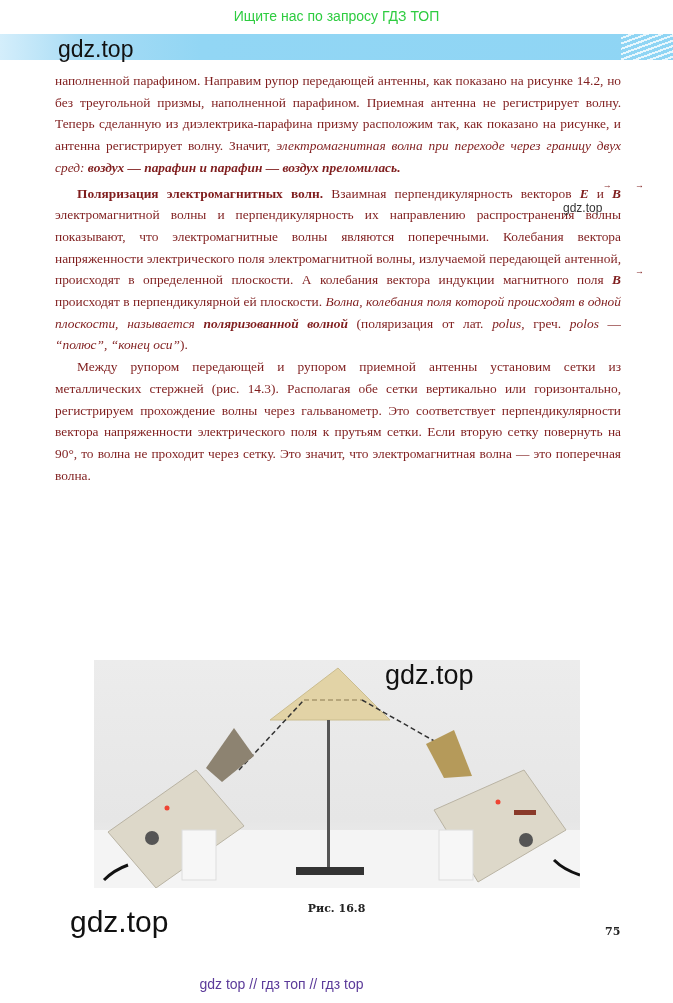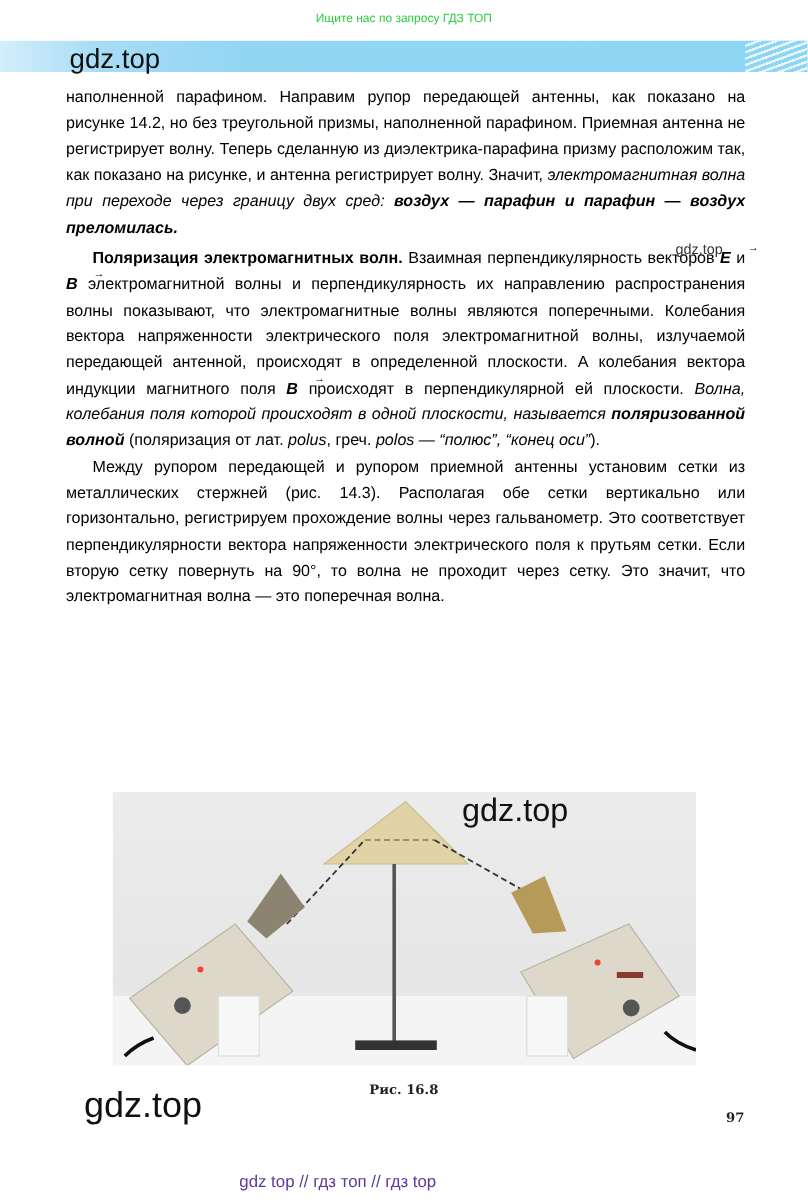--- a/index.html
+++ b/index.html
@@ -1,23 +1,23 @@
 <!DOCTYPE html>
 <html><head>
 <meta charset="utf-8">
 <style>
   html, body { margin:0; padding:0; background:#fff; }
   body { width:673px; height:1003px; position:relative; overflow:hidden; font-family:"DejaVu Serif", serif; color:#222; }
-  .top-banner { position:absolute; top:0; left:0; width:673px; height:34px; text-align:center; line-height:32px; font-family:"Liberation Sans", sans-serif; font-size:10px; color:#2ecc40; }
+  .top-banner { position:absolute; top:0; left:0; width:673px; height:34px; text-align:center; line-height:32px; font-family:"Liberation Sans", sans-serif; font-size:14px; color:#2ecc40; }
   .header-bar { position:absolute; top:34px; left:0; width:673px; height:26px;
     background:linear-gradient(90deg,#d4eefb 0%,#a8dcf5 12%,#92d6f4 30%,#8fd5f4 100%); }
   .header-stripes { position:absolute; right:0; top:0; width:52px; height:26px;
     background:repeating-linear-gradient(160deg,#8fd5f4 0px,#8fd5f4 3px,#e8f7fd 3px,#e8f7fd 5px); }
   .logo { position:absolute; left:58px; top:36px; font-family:"Liberation Sans", sans-serif; font-size:23px; color:#111; }
-  .page-text { position:absolute; left:55px; top:70px; width:566px; font-family:Liberation Sans, sans-serif; font-size:13.4px; line-height:21.7px; text-align:justify; color:#000000; }
+  .page-text { position:absolute; left:55px; top:70px; width:566px; font-family:Liberation Serif, serif; font-size:13.4px; line-height:21.7px; text-align:justify; color:#7f1d1d; }
   .page-text p { margin:0; }
   .page-text p.indent { text-indent:22px; }
   .bi { font-weight:bold; font-style:italic; }
   .it { font-style:italic; }
   .b { font-weight:bold; }
   .wm-small { position:absolute; left:563px; top:201px; font-family:"Liberation Sans", sans-serif; font-size:12px; color:#333; }
   .figure { position:absolute; left:94px; top:660px; width:486px; height:228px; background:linear-gradient(180deg,#ececec 0%,#e6e6e6 70%,#f3f3f3 100%); overflow:hidden; }
   .wm-fig { position:absolute; left:385px; top:660px; font-family:"Liberation Sans", sans-serif; font-size:27px; color:#111; }
   .caption { position:absolute; left:0; width:673px; top:902px; text-align:center; font-family:"DejaVu Serif", serif; font-weight:bold; font-size:11px; color:#222; }
   .wm-big { position:absolute; left:70px; top:905px; font-family:"Liberation Sans", sans-serif; font-size:30px; color:#111; }
@@ -73,15 +73,15 @@
     <rect x="420" y="150" width="22" height="5" fill="#8a3a2a"></rect>
 
     <path d="M10,220 Q20,210 34,205" stroke="#111" stroke-width="3" fill="none"></path>
     <path d="M460,200 Q470,210 486,215" stroke="#111" stroke-width="3" fill="none"></path>
   </svg>
 </div>
 <div class="wm-fig">gdz.top</div>
 
 <div class="caption">Рис. 16.8</div>
 <div class="wm-big">gdz.top</div>
-<div class="page-num">97</div>
+<div class="page-num">75</div>
 
 <div class="footer-links">gdz top  //  гдз топ  //  гдз top</div>
 
 </body></html>

